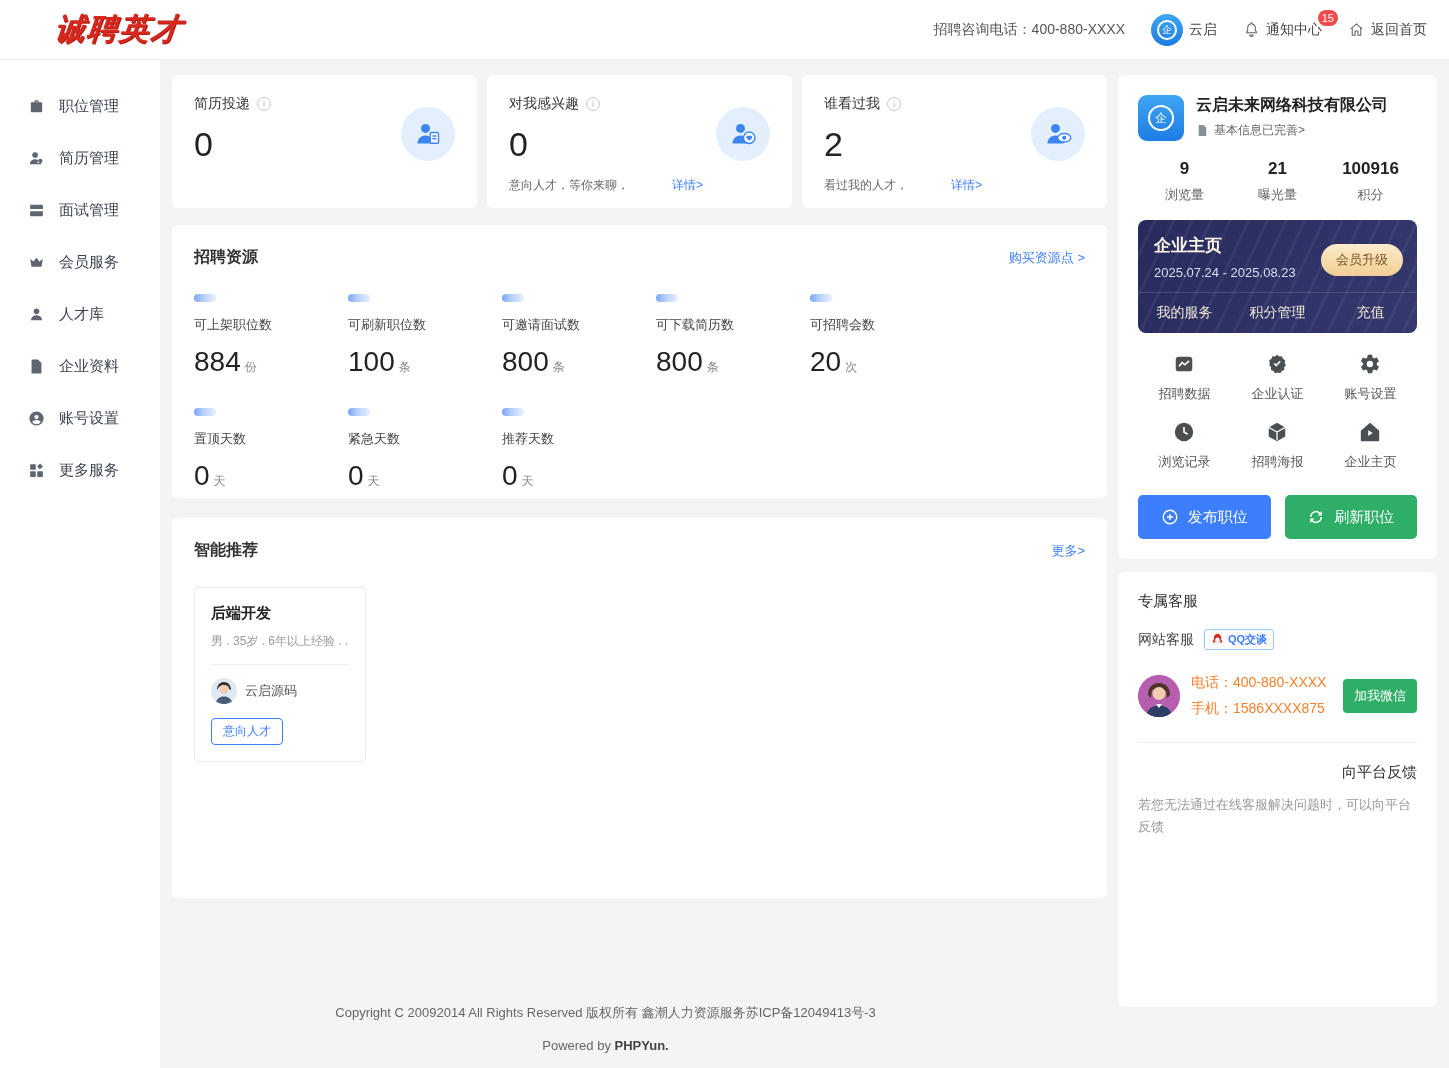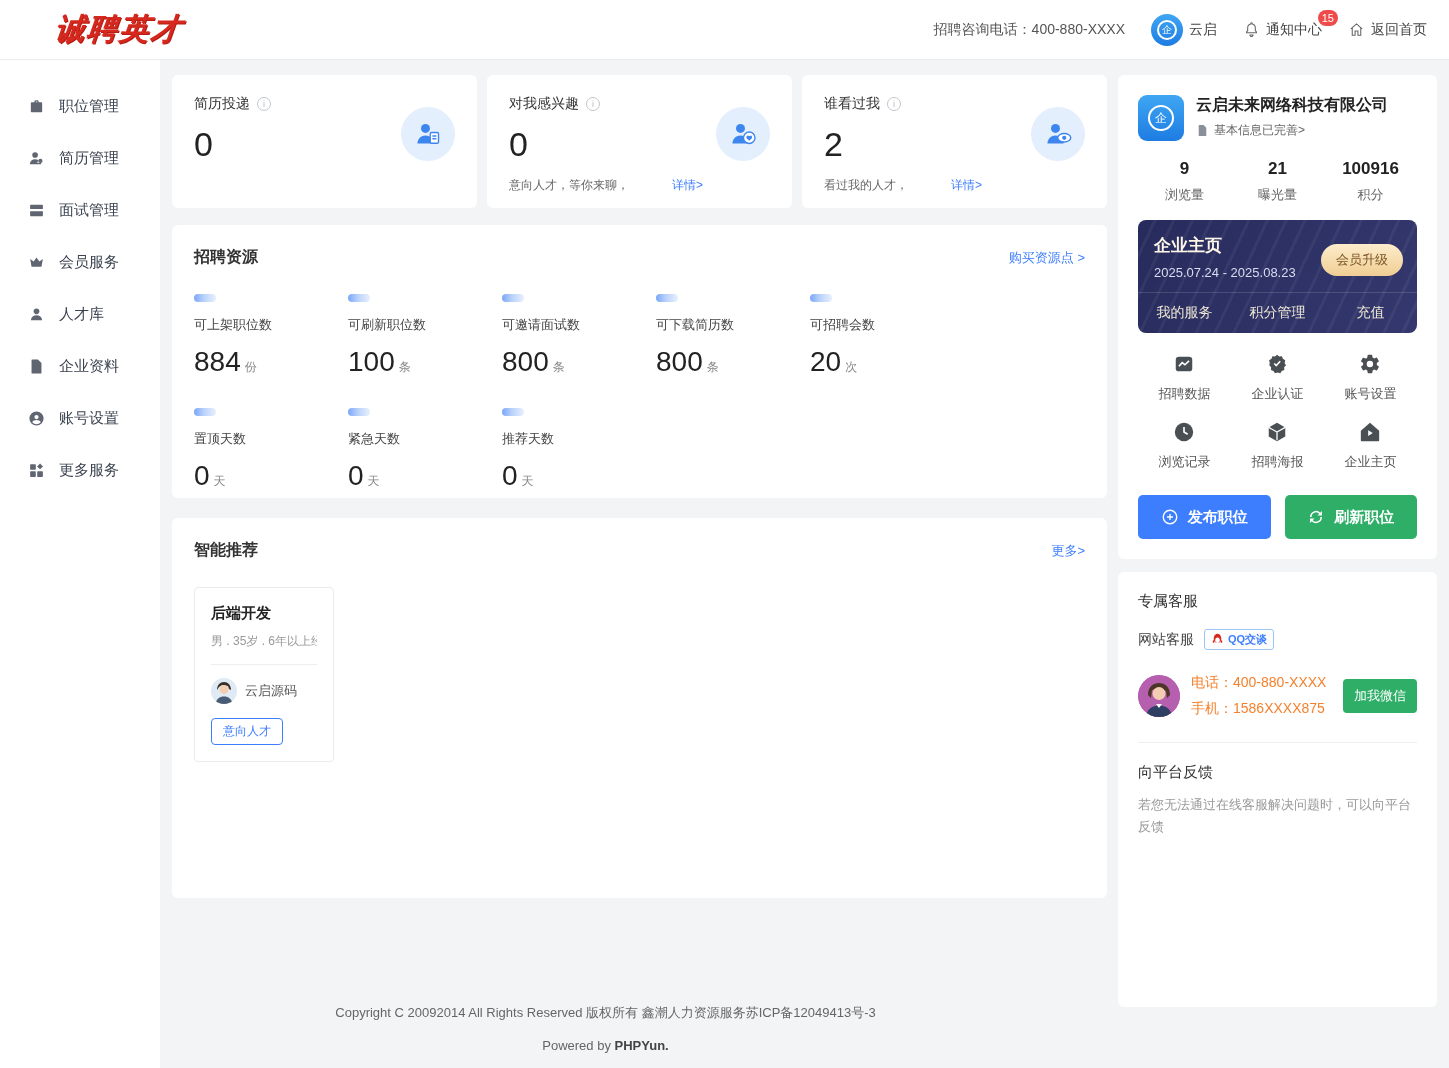--- a/index.html
+++ b/index.html
@@ -57,21 +57,21 @@
   .blue-link { font-size:13px; color:#3d7eff; text-decoration:none; cursor:pointer; }
   .res-grid { display:flex; flex-wrap:wrap; margin-top:26px; }
   .res-cell { width:154px; margin-bottom:30px; }
   .pill { width:22px; height:8px; border-radius:4px;
     background:linear-gradient(90deg,#7aa6f8 0%,#b9d2fb 45%,#e9f0fd 100%); margin-bottom:14px; }
   .res-label { font-size:13px; color:#444; }
   .res-value { font-size:28px; color:#222; margin-top:12px; font-weight:500; }
   .res-unit { font-size:12px; color:#888; font-weight:400; margin-left:4px; }
   
   .rec-card { margin-top:20px; height:380px; padding:22px; }
-  .job-card { width:140px; border:1px solid #ebebeb; border-radius:4px; padding:16px; margin-top:26px; }
+  .job-card { width:172px; border:1px solid #ebebeb; border-radius:4px; padding:16px; margin-top:26px; }
   .job-title { font-size:15px; font-weight:700; color:#222; }
   .job-meta { font-size:12px; color:#999; margin-top:10px; padding-bottom:14px; border-bottom:1px solid #eee;
     white-space:nowrap; overflow:hidden; }
   .job-user { display:flex; align-items:center; gap:8px; margin-top:13px; font-size:13px; color:#555; }
   .job-ava { width:26px; height:26px; border-radius:50%; background:#e8eef5; overflow:hidden; flex:none; }
   .job-btn { margin-top:14px; display:inline-block; border:1px solid #3d7eff; color:#3d7eff;
     font-size:12px; padding:4px 11px; border-radius:4px; background:#fff; cursor:pointer; }
   
   .right { position:absolute; top:75px; left:1118px; width:319px; }
   .r-card1 { padding:20px; }
@@ -103,39 +103,39 @@
     font-size:13px; padding:7px 15px; border-radius:17px; border:none; cursor:pointer; }
   .member-links { display:flex; border-top:1px solid rgba(255,255,255,.14); position:relative; }
   .member-links span { flex:1; text-align:center; padding:11px 0; font-size:14px; color:#efe8d6; cursor:pointer; }
   
   .qa-grid { display:flex; flex-wrap:wrap; margin-top:20px; }
   .qa-cell { width:33.33%; text-align:center; margin-bottom:18px; cursor:pointer; }
   .qa-cell svg { width:22px; height:22px; }
   .qa-cell span { display:block; font-size:13px; color:#555; margin-top:6px; }
   .btn-row { display:flex; gap:14px; margin-top:6px; }
   .big-btn { flex:1; height:44px; border:none; border-radius:5px; color:#fff; font-size:15px;
-    font-weight:700; display:flex; align-items:center; justify-content:center; gap:9px; cursor:pointer; }
+    font-weight:400; display:flex; align-items:center; justify-content:center; gap:9px; cursor:pointer; }
   .big-btn svg { width:18px; height:18px; }
   .btn-blue { background:#3d7eff; }
   .btn-green { background:#2eae67; }
   
   .r-card2 { margin-top:13px; padding:20px; height:435px; }
   .svc-title { font-size:15px; color:#333; }
   .svc-row { display:flex; align-items:center; gap:10px; margin-top:18px; }
   .svc-label { font-size:14px; color:#444; }
   .qq-badge { display:inline-flex; align-items:center; gap:4px; border:1px solid #9ec6f5;
     border-radius:3px; padding:2px 6px; background:#fdfdfd; cursor:pointer; }
   .qq-badge span { color:#3d7eff; font-size:11px; font-weight:700; }
   .contact-row { display:flex; align-items:center; margin-top:20px; }
   .svc-ava { width:42px; height:42px; border-radius:50%; background:#b55fae; overflow:hidden; flex:none; }
   .contact-info { margin-left:11px; font-size:14px; color:#f5812d; line-height:1.85; flex:1; }
   .wx-btn { background:#2eae67; color:#fff; border:none; border-radius:4px;
     font-size:13px; padding:8px 11px; cursor:pointer; flex:none; }
   .svc-div { border-top:1px solid #eee; margin:20px 0; }
-  .fb-title { font-size:15px; color:#333; }
+  .fb-title { font-size:15px; color:#333;text-align:right; }
   .fb-desc { font-size:13px; color:#999; line-height:1.7; margin-top:12px; }
   
   .footer { position:absolute; top:1004px; left:0; width:1211px; text-align:center; }
   .footer .l1 { font-size:13px; color:#666; }
   .footer .l2 { font-size:13px; color:#666; margin-top:16px; }
   .footer .l2 b { color:#444; font-weight:700; }
 </style>
 </head>
 <body>
 

